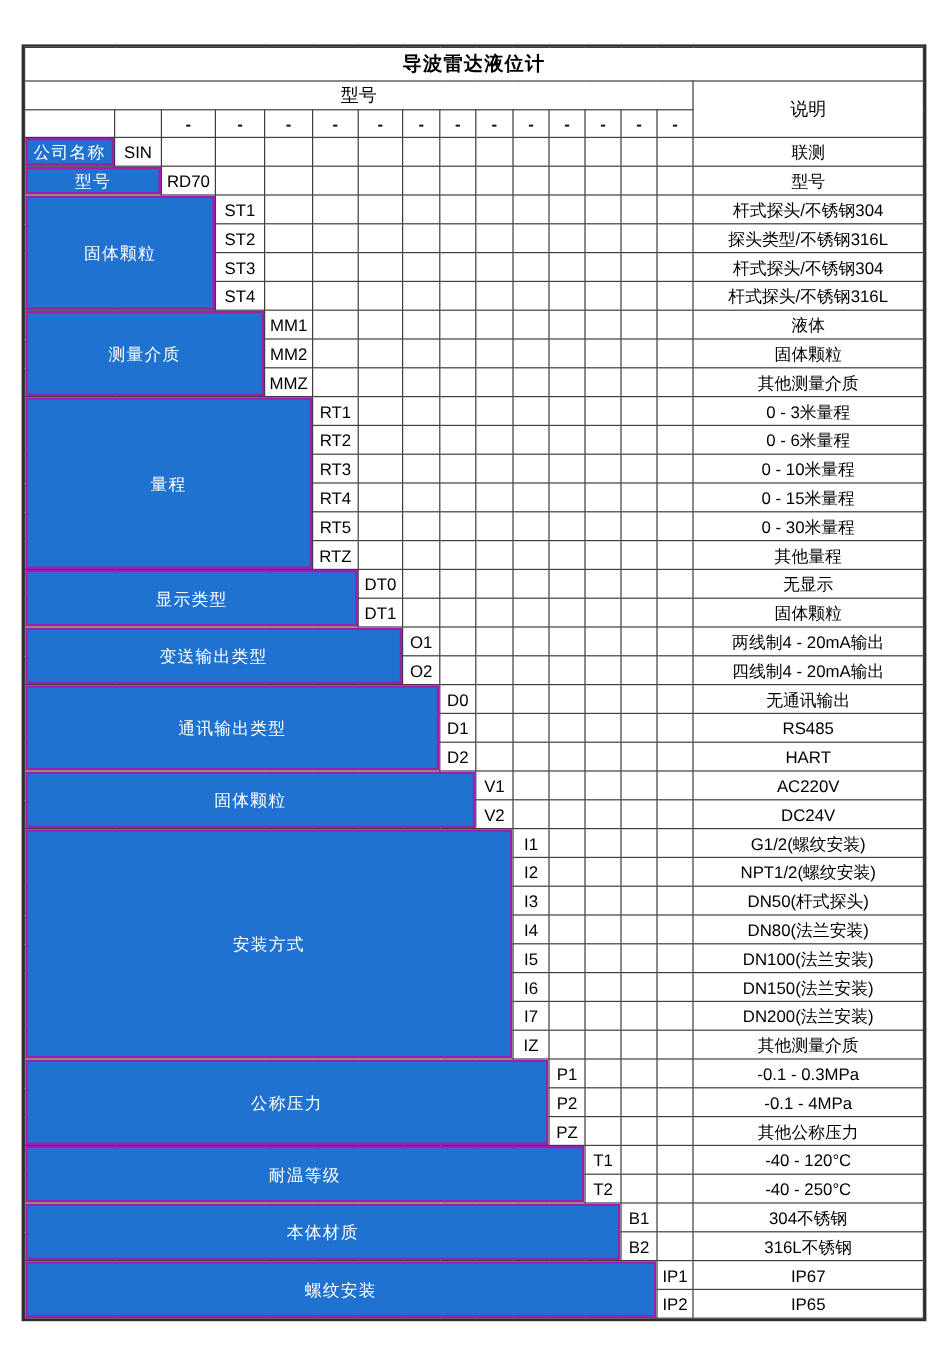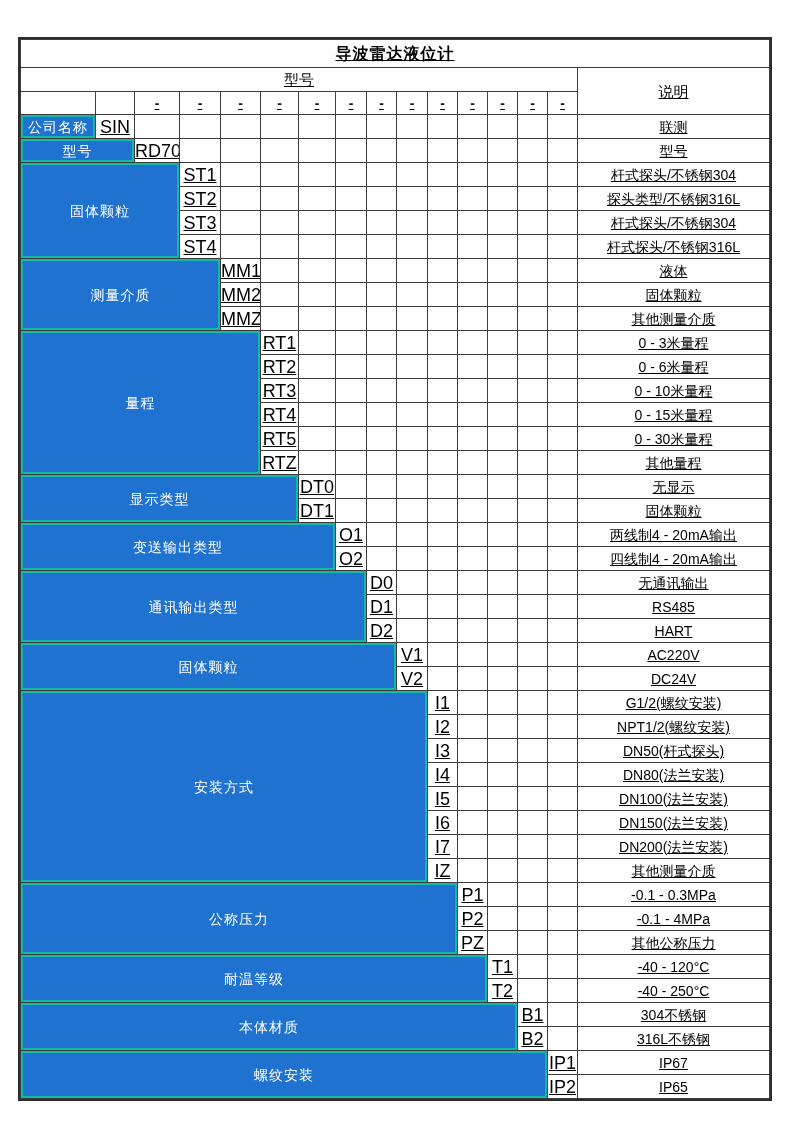--- a/index.html
+++ b/index.html
@@ -9,40 +9,39 @@
     color:#000;
   }
   .sheet { position:relative; width:790px; height:1135px; background:#fff; overflow:hidden; }
   .twrap {
     position:absolute; left:18px; top:37px;
     border:2px solid #2e2e2e;
   }
   table {
     border-collapse:collapse; table-layout:fixed;
     width:749px;
-    text-decoration:underline;
   }
   td {
     border:1px solid #3d3d3d;
     padding:0; margin:0;
     text-align:center; vertical-align:middle;
     font-size:14px; line-height:1;
     white-space:nowrap; overflow:hidden;
     background:#fff;
   }
   tr { height:24px; }
   tr.title-r { height:28px; }
   tr.hdr-r { height:24px; }
   tr.dash-r { height:23px; }
   td.title-cell { font-size:16px; font-weight:bold; letter-spacing:1px; }
   td.hdr { font-size:15px; }
   td.dash { font-size:14px; font-weight:bold; color:#111; }
-  td.code { font-size:18px;margin-top:12px; }
+  td.code { font-size:14px;margin-top:12px; }
   td.desc { font-size:14px; }
-  td.cat { position:relative; background:#14b8a6; }
+  td.cat { position:relative; background:#a21caf; }
   .catfill {
     position:absolute; top:2px; left:2px; right:2px; bottom:2px;
     background:#1f72d0; color:#ffffff;
     display:flex; align-items:center; justify-content:center;
     font-size:14px; letter-spacing:1px;
   }
 </style>
 </head>
 <body>
 

